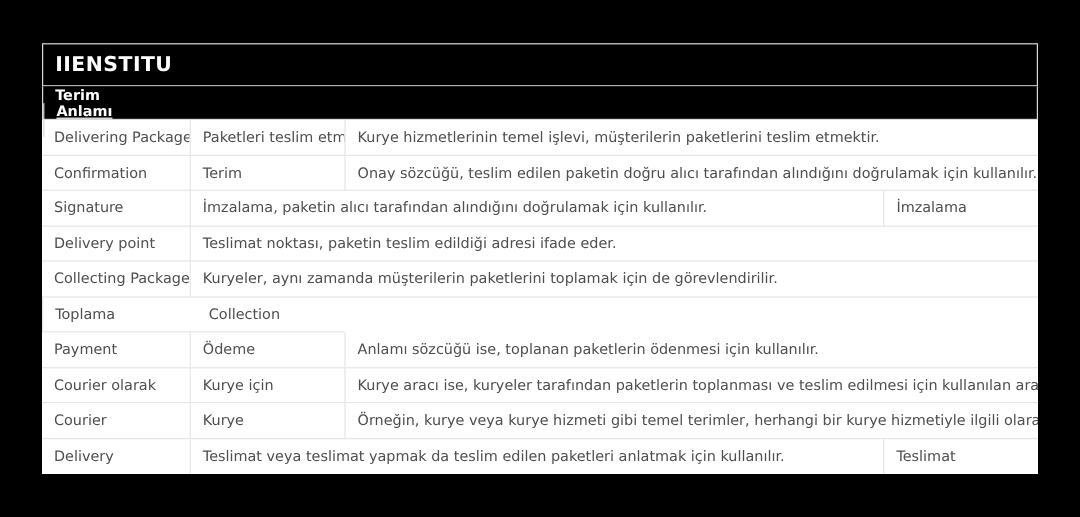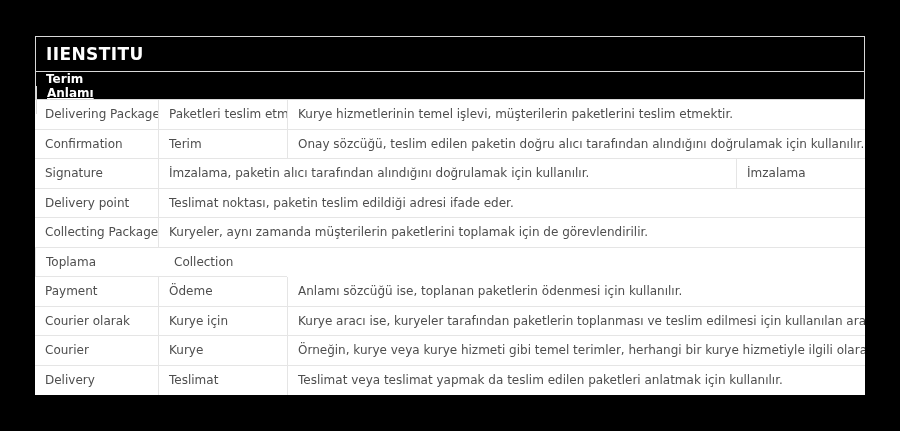--- a/index.html
+++ b/index.html
@@ -137,19 +137,19 @@
           <div class="tcell c1">Kurye için</div>
           <div class="tcell c2">Kurye aracı ise, kuryeler tarafından paketlerin toplanması ve teslim edilmesi için kullanılan araçları ifade eder.</div>
         </div>
         <div class="trow">
           <div class="tcell c0">Courier</div>
           <div class="tcell c1">Kurye</div>
           <div class="tcell c2">Örneğin, kurye veya kurye hizmeti gibi temel terimler, herhangi bir kurye hizmetiyle ilgili olarak kullanılır.</div>
         </div>
         <div class="trow">
           <div class="tcell c0">Delivery</div>
+          <div class="tcell c2">Teslimat veya teslimat yapmak da teslim edilen paketleri anlatmak için kullanılır.</div>
           <div class="tcell c1">Teslimat</div>
-          <div class="tcell c2">Teslimat veya teslimat yapmak da teslim edilen paketleri anlatmak için kullanılır.</div>
         </div>
       </div>
 
   </div>
 </div>
 
 </body></html>

